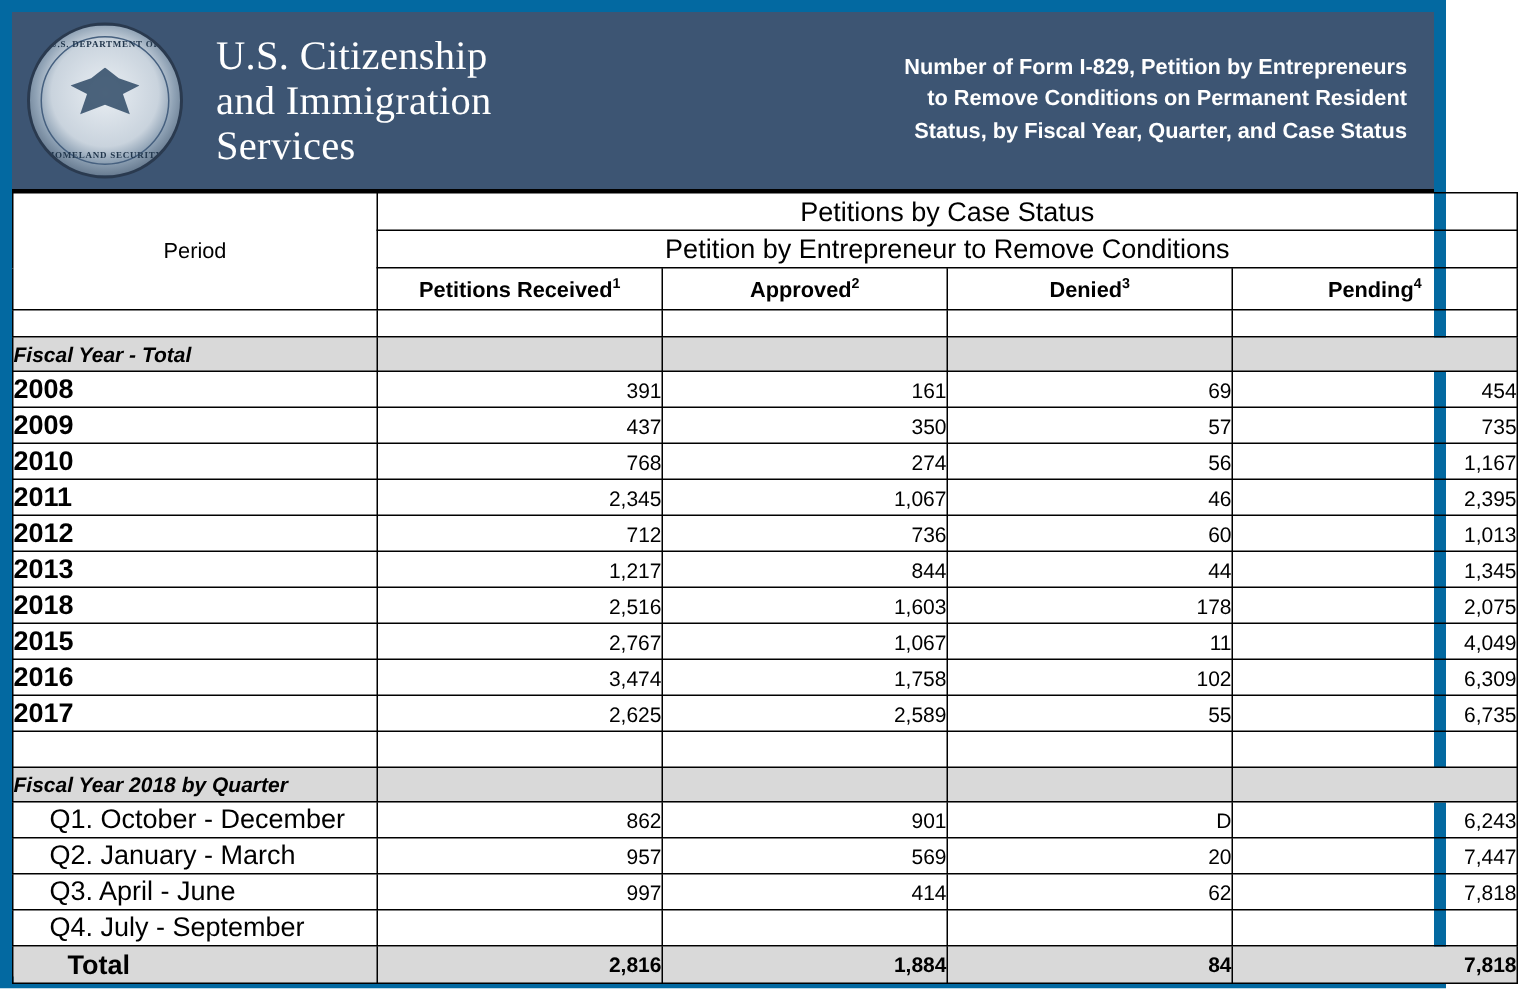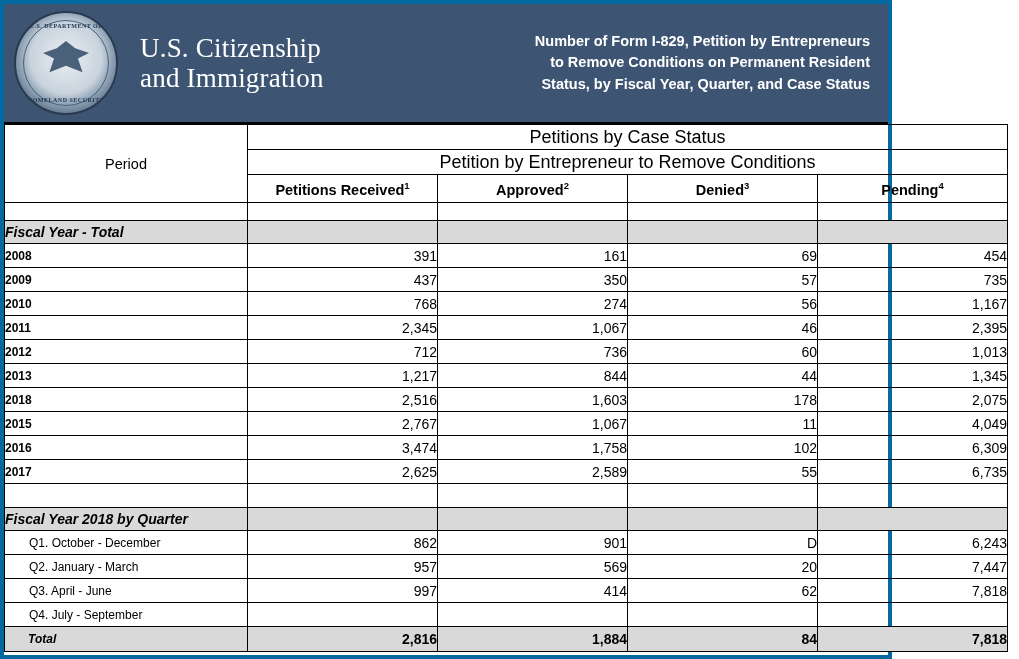--- a/index.html
+++ b/index.html
@@ -9,24 +9,24 @@
   }
   body {
     width: 1019px;
     height: 659px;
     font-family: "Liberation Serif", serif;
     color: #000000;
     overflow: hidden;
   }
   .page {
     position: relative;
-    width: 892px;
+    width: 964px;
     height: 659px;
     box-sizing: border-box;
-    border: 4px solid #0369a1;
+    border: 8px solid #0369a1;
     background: #ffffff;
   }
   
   .header {
     display: flex;
     align-items: center;
     height: 120px;
     background: #3d5573;
     border-bottom: 2px solid #000000;
     box-sizing: border-box;
@@ -143,56 +143,57 @@
   }
   .section-label {
     font-style: italic;
     font-weight: bold;
     font-size: 14px;
     padding-left: 6px;
   }
   .row-label {
     padding-left: 24px;
     height: 23px;
-    font-size: 12px;
+    font-size: 18px;
     font-weight: bold;
   }
   .row-label.quarter {
     font-weight: normal;
     padding-left: 24px;
   }
   .num {
     text-align: right;
     padding-right: 8px;
     font-size: 14px;
   }
   .total-row td {
     background: #d9d9d9;
     font-weight: bold;
     height: 24px;
   }
-  .total-row .row-label { padding-left: 23px; font-style: italic; }
+  .total-row .row-label { padding-left: 36px; }
   .blank-row td { height: 23px; }
 </style>
 </head>
 <body>
 
 <div class="page">
 
   <div class="header">
     <div class="seal">
       <div class="ring"></div>
       <div class="seal-text-top">U.S. DEPARTMENT OF</div>
       <div class="eagle"></div>
       <div class="seal-text-bottom">HOMELAND SECURITY</div>
     </div>
 
     <div class="agency-name">
       <div>U.S. Citizenship</div>
       <div>and Immigration</div>
+      <div>Services</div>
     </div>
 
     <div class="report-title">
       <div>Number of Form I-829, Petition by Entrepreneurs</div>
       <div>to Remove Conditions on Permanent Resident</div>
       <div>Status, by Fiscal Year, Quarter, and Case Status</div>
     </div>
   </div>
 
   <table class="report">

